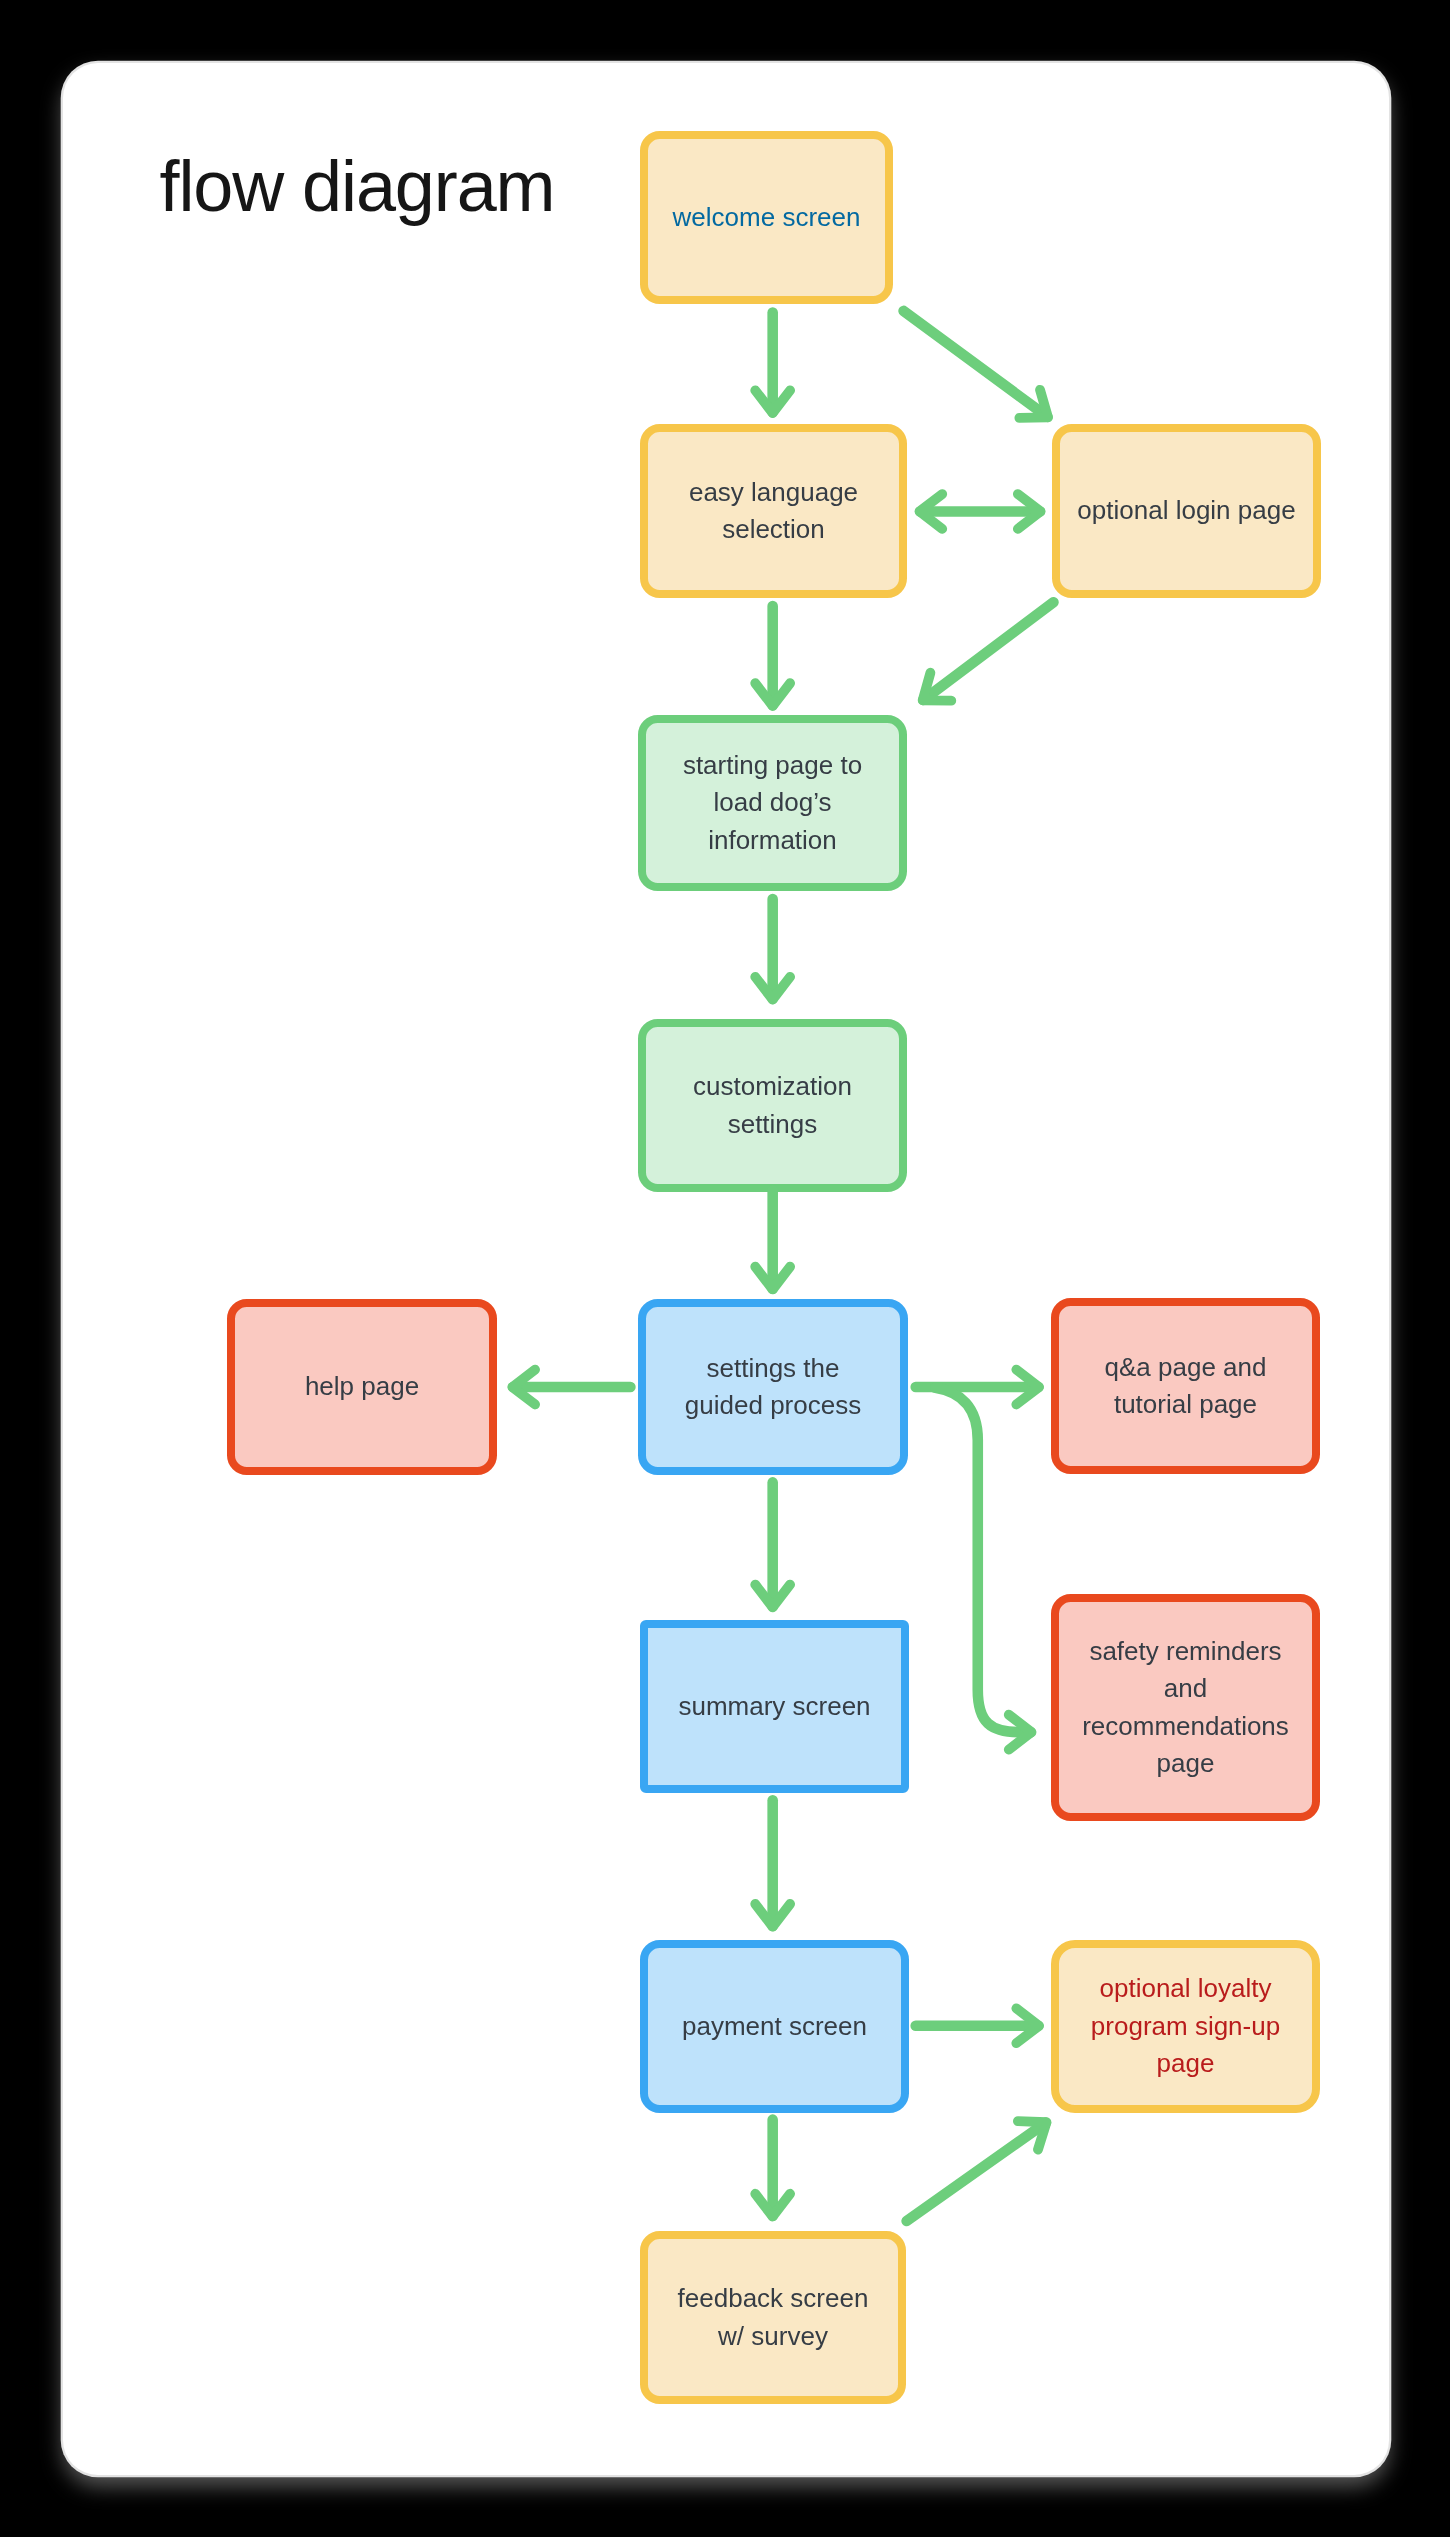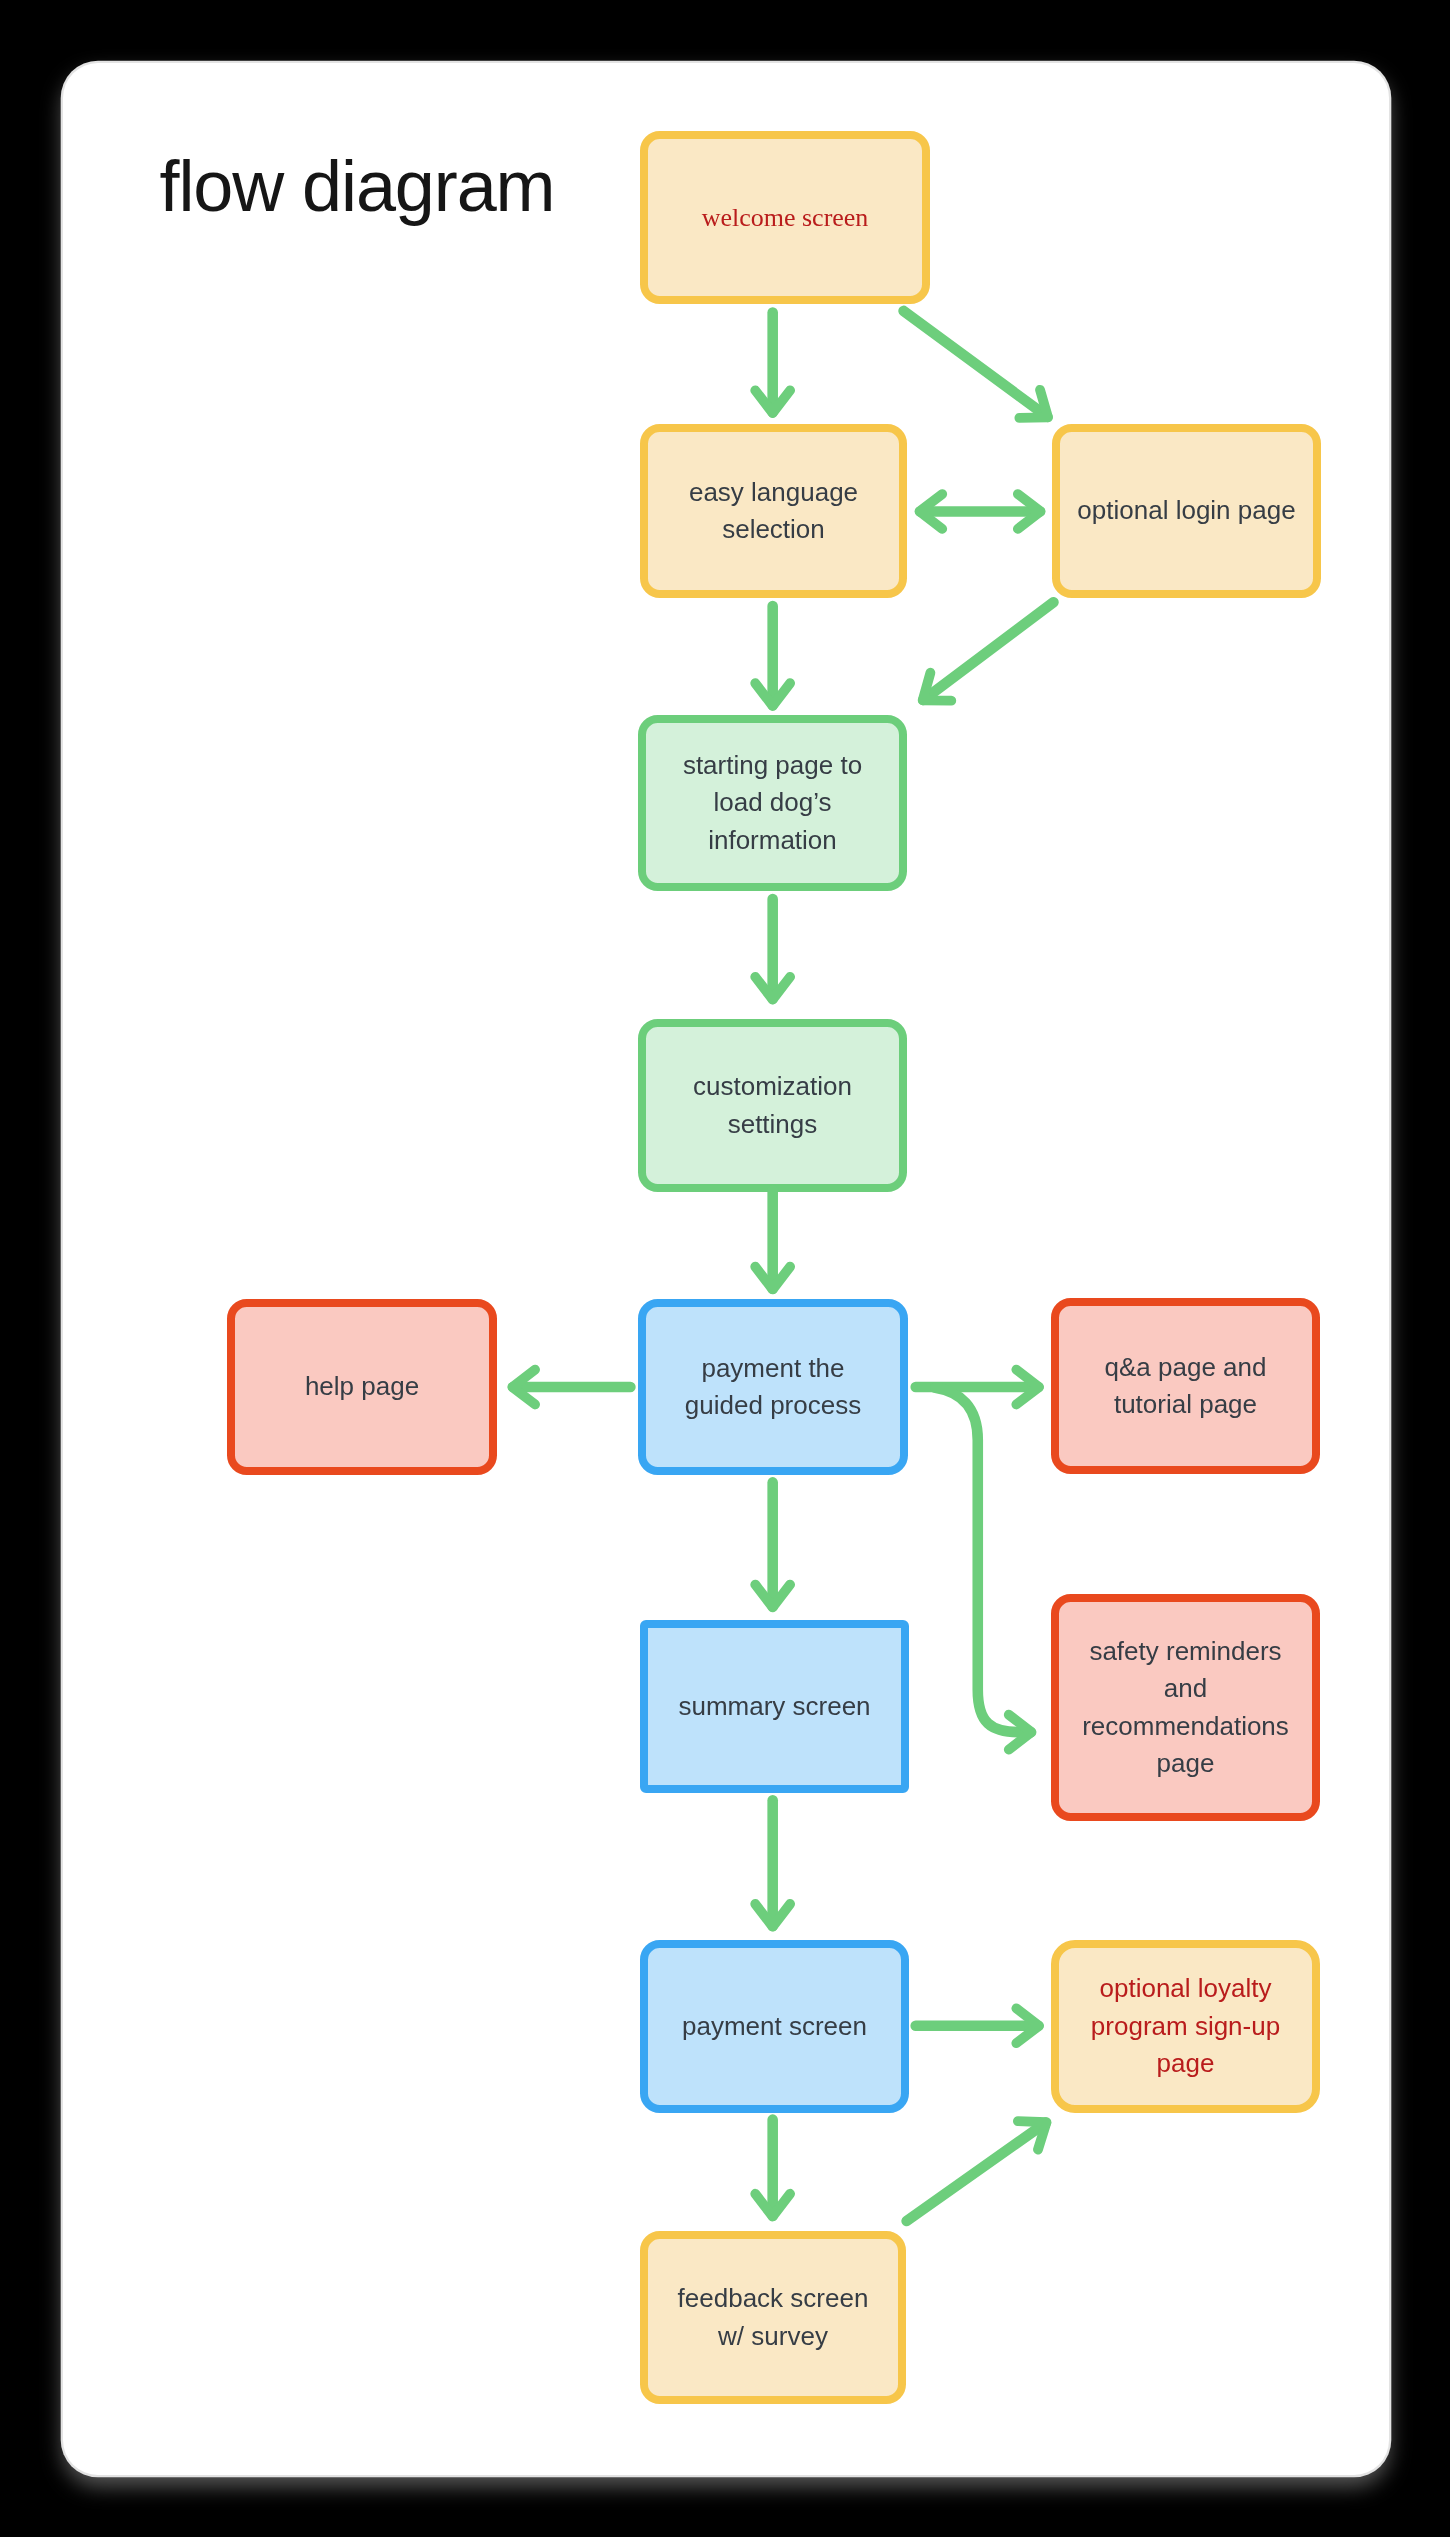--- a/index.html
+++ b/index.html
@@ -57,30 +57,30 @@
 </head>
 <body>
 
 <div class="card"></div>
 
 <div class="title">
   <span>flow diagram</span>
 </div>
 
 <div id="nodes">
-    <div class="node" style="left: 640px; top: 131px; width: 290px; height: 173px; background: rgb(250, 232, 197); border-color: rgb(247, 198, 74); color: #b91c1c; font-family: Liberation Serif, serif;"><span>welcome screen</span></div>
+    <div class="node" style="left: 640px; top: 131px; width: 253px; height: 173px; background: rgb(250, 232, 197); border-color: rgb(247, 198, 74); color: #0369a1;"><span>welcome screen</span></div>
     <div class="node" style="left: 640px; top: 424px; width: 267px; height: 174px; background: rgb(250, 232, 197); border-color: rgb(247, 198, 74); color: rgb(54, 61, 69);"><span>easy language
 selection</span></div>
     <div class="node" style="left: 1052px; top: 424px; width: 269px; height: 174px; background: rgb(250, 232, 197); border-color: rgb(247, 198, 74); color: rgb(54, 61, 69);"><span>optional login page</span></div>
     <div class="node" style="left: 638px; top: 715px; width: 269px; height: 176px; background: rgb(212, 241, 218); border-color: rgb(108, 206, 123); color: rgb(54, 61, 69);"><span>starting page to
 load dog’s
 information</span></div>
     <div class="node" style="left: 638px; top: 1009px; width: 269px; height: 173px; background: rgb(212, 241, 218); border-color: rgb(108, 206, 123); color: rgb(54, 61, 69); margin-top: 10px;"><span>customization
 settings</span></div>
-    <div class="node" style="left: 638px; top: 1299px; width: 270px; height: 176px; background: rgb(190, 226, 251); border-color: rgb(57, 166, 243); color: rgb(54, 61, 69);"><span>payment the
+    <div class="node" style="left: 638px; top: 1299px; width: 270px; height: 176px; background: rgb(190, 226, 251); border-color: rgb(57, 166, 243); color: rgb(54, 61, 69);"><span>settings the
 guided process</span></div>
     <div class="node" style="left: 227px; top: 1299px; width: 270px; height: 176px; background: rgb(250, 201, 193); border-color: rgb(233, 73, 30); color: rgb(54, 61, 69);"><span>help page</span></div>
     <div class="node" style="left: 1051px; top: 1298px; width: 269px; height: 176px; background: rgb(250, 201, 193); border-color: rgb(233, 73, 30); color: rgb(54, 61, 69);"><span>q&amp;a page and
 tutorial page</span></div>
     <div class="node" style="left: 1051px; top: 1594px; width: 269px; height: 227px; background: rgb(250, 201, 193); border-color: rgb(233, 73, 30); color: rgb(54, 61, 69);"><span>safety reminders
 and
 recommendations
 page</span></div>
     <div class="node" style="left: 640px; top: 1620px; width: 269px; height: 173px; background: rgb(190, 226, 251); border-color: rgb(57, 166, 243); color: rgb(54, 61, 69); border-radius: 6px;"><span>summary screen</span></div>
     <div class="node" style="left: 640px; top: 1940px; width: 269px; height: 173px; background: rgb(190, 226, 251); border-color: rgb(57, 166, 243); color: rgb(54, 61, 69);"><span>payment screen</span></div>

